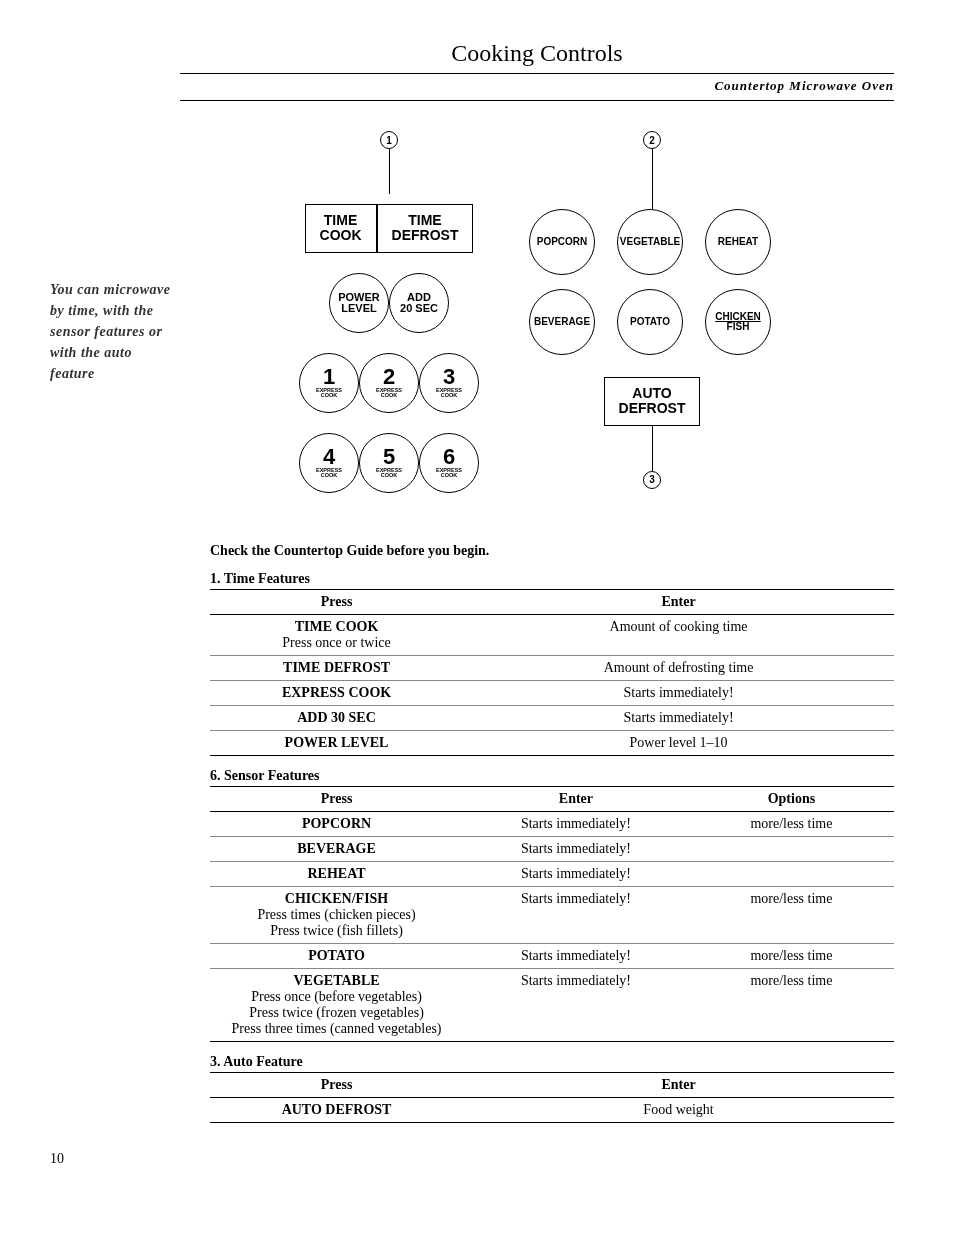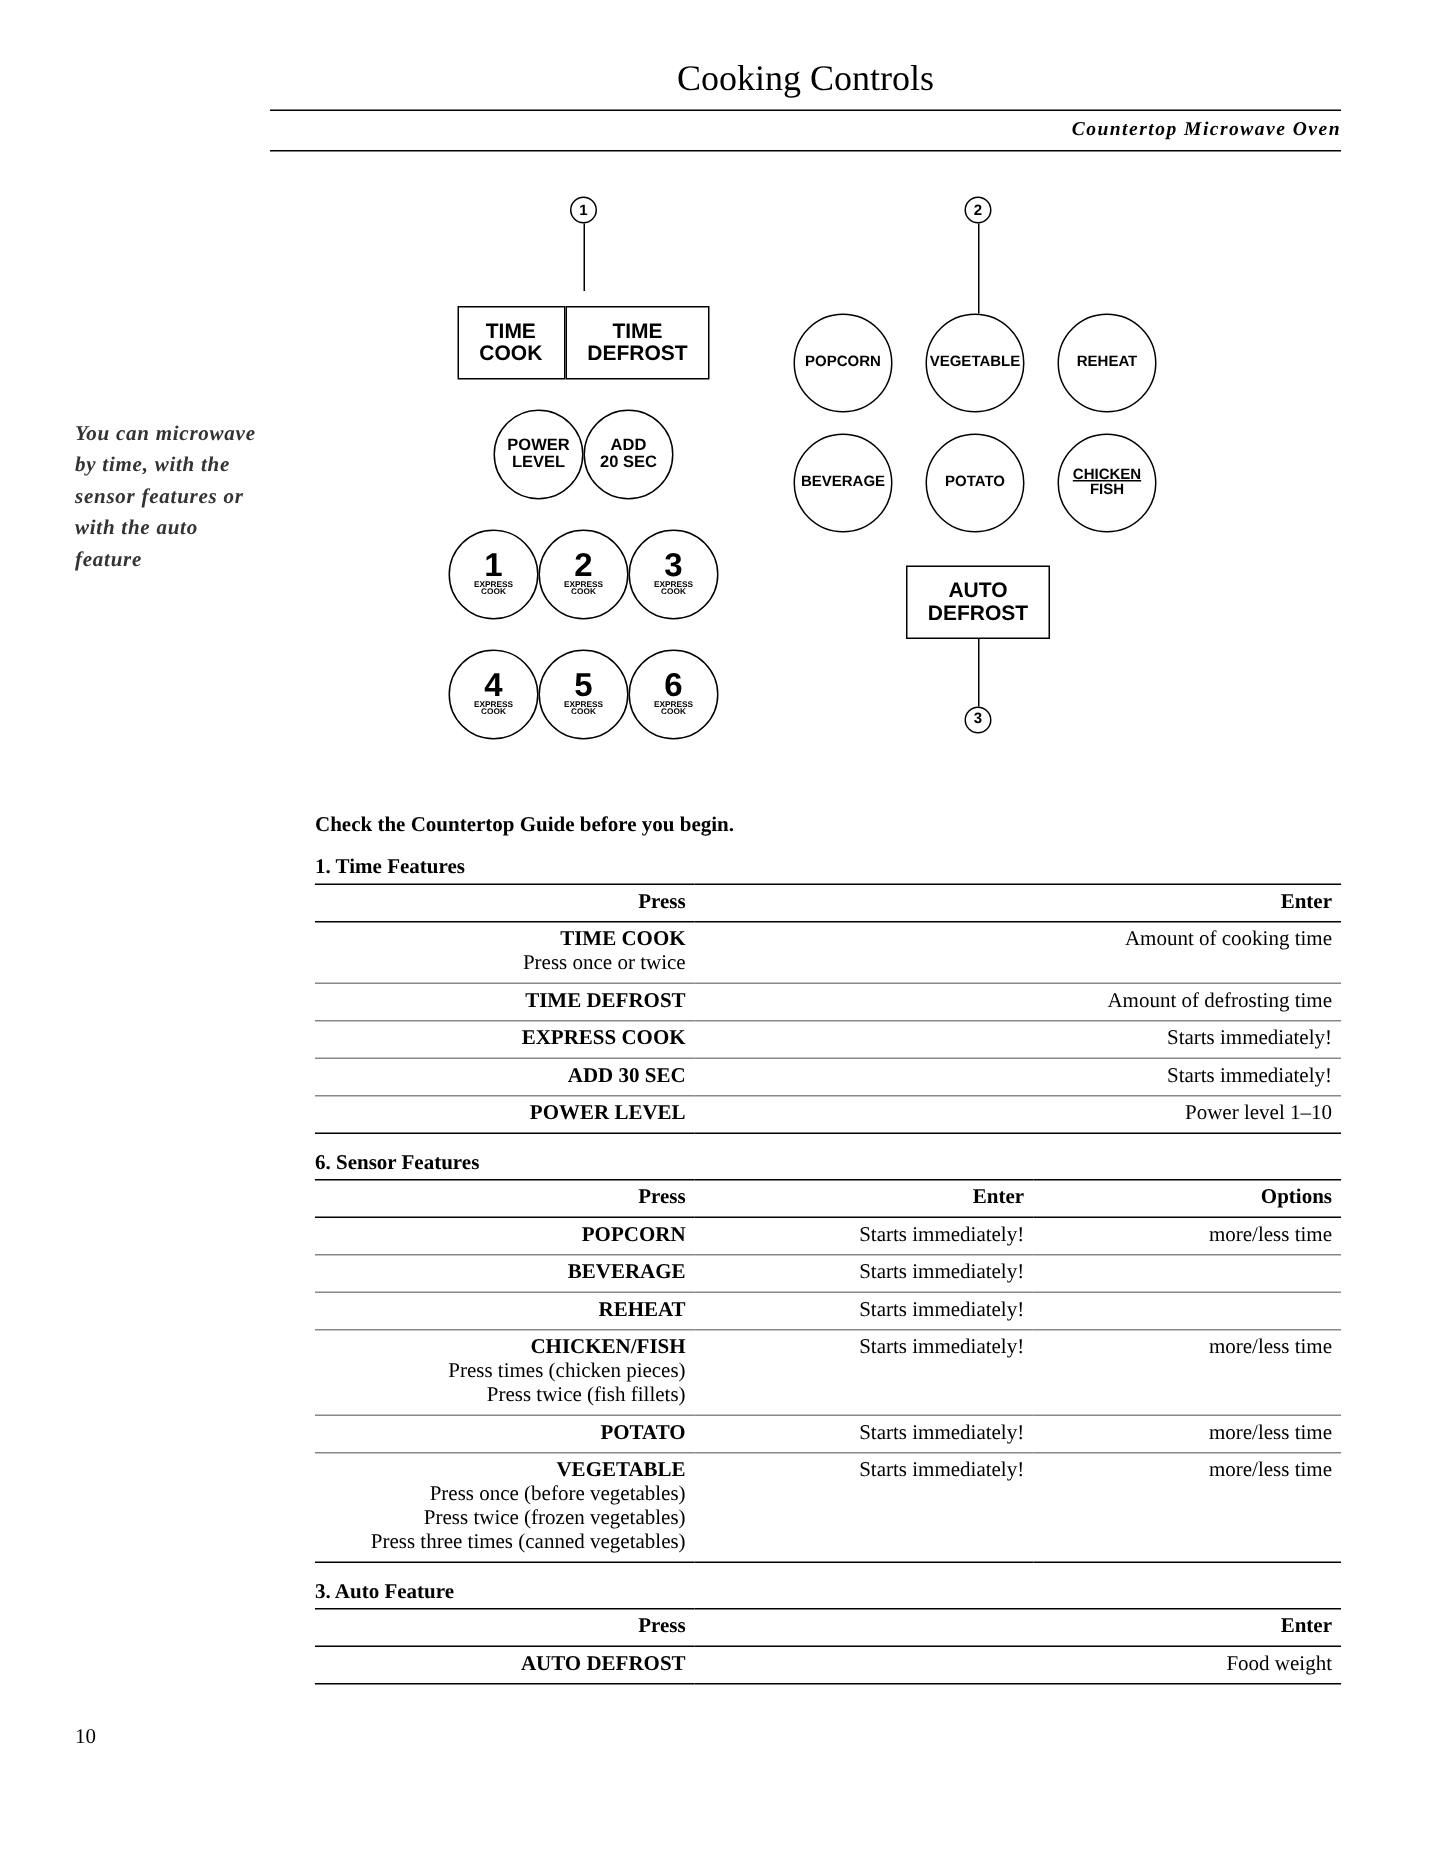--- a/index.html
+++ b/index.html
@@ -80,21 +80,21 @@
 
   .content { margin-left: 160px; }
   .lead { font-weight: bold; margin: 10px 0 8px 0; }
   .sec-head { font-weight: bold; margin: 12px 0 2px 0; }
   table {
     width: 100%;
     border-collapse: collapse;
     margin-bottom: 6px;
   }
   table th, table td {
-    text-align: right;
+    text-align: center;
     padding: 4px 6px;
     vertical-align: top;
     font-size: 14px;
   }
   table thead tr { border-top: 1.5px solid #000; border-bottom: 1px solid #000; }
   table tbody tr { border-bottom: 1px solid #888; }
   table tbody tr:last-child { border-bottom: 1.5px solid #000; }
   table th { font-weight: bold; }
   .press-strong { font-weight: bold; }
   .sub { display:block; font-weight: normal; }

